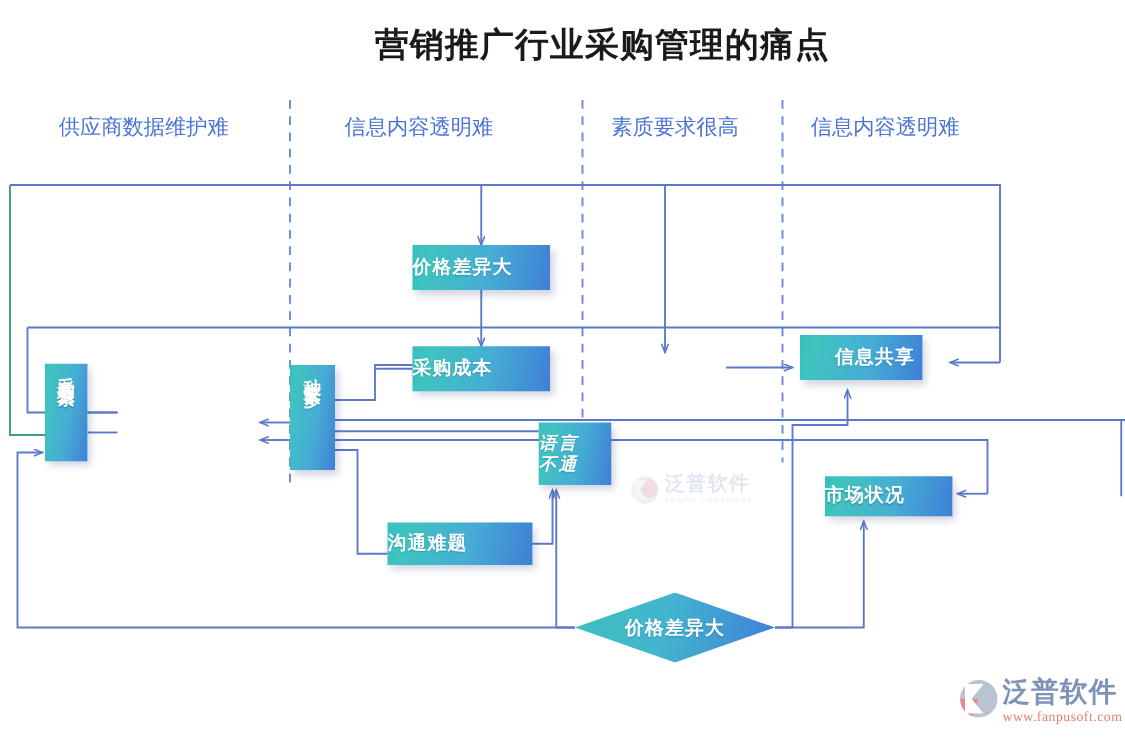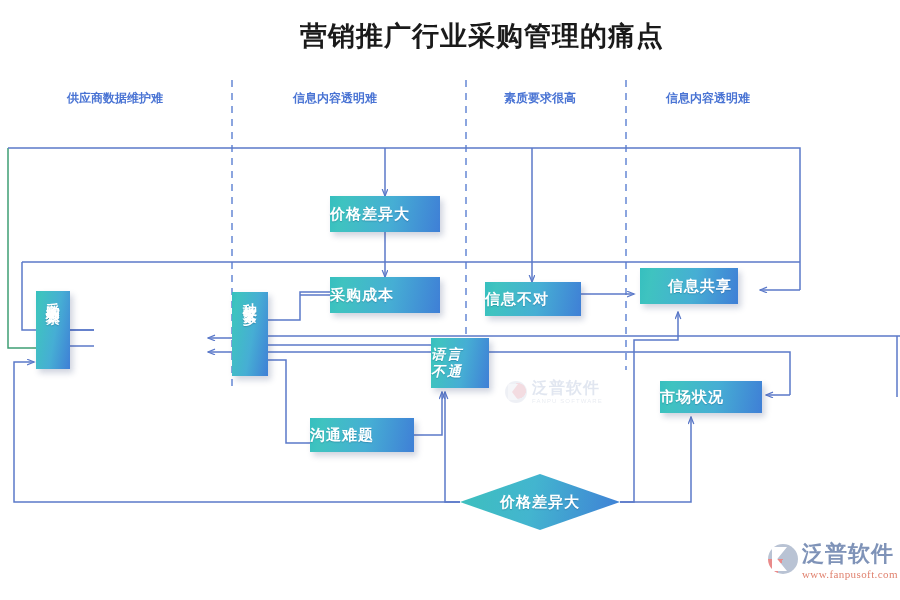--- a/index.html
+++ b/index.html
@@ -13,21 +13,21 @@
   .title{
     position:absolute;left:0;top:18px;width:900px;text-align:center;
     font-size:27px;font-weight:700;color:#1a1a1a;letter-spacing:1px;
     white-space:nowrap;
     padding-left:32px;
   }
 
   
   .colhead{
     position:absolute;top:90px;
-    font-size:12px;font-weight:700;color:#4a74d4;white-space:nowrap;
+    font-size:17px;font-weight:400;color:#4a74d4;white-space:nowrap;
     text-align:center;
   }
 
   
   .links{position:absolute;left:0;top:0;width:900px;height:600px;overflow:visible;pointer-events:none;}
 
   
   .node{
     position:absolute;box-sizing:border-box;
     display:flex;align-items:center;justify-content:flex-start;
@@ -163,43 +163,40 @@
   </svg>
 
   <div class="node" style="left:330px;top:196px;width:110px;height:36px;">
     <span>价格差异大</span>
   </div>
 
   <div class="node" style="left:330px;top:277px;width:110px;height:36px;">
     <span>采购成本</span>
   </div>
 
-  <div class="node" style="left:485px;top:282px;width:96px;height:34px;">
-    <span>信息不对</span>
-  </div>
 
   <div class="node" style="left:640px;top:268px;width:98px;height:36px;padding-left:28px;">
     <span>信息共享</span>
   </div>
 
   <div class="node vert" style="left:36px;top:291px;width:34px;height:78px;font-size:14px;">
     <span>采购频繁</span>
   </div>
 
 
   <div class="node vert" style="left:232px;top:292px;width:36px;height:84px;font-size:14px;">
     <span>种类繁多</span>
   </div>
 
   <div class="node two-line" style="left:431px;top:338px;width:58px;height:50px;font-size:14px;font-style:italic;">
     <span>语言
 不通</span>
   </div>
 
-  <div class="node" style="left:310px;top:418px;width:104px;height:34px;">
+  <div class="node" style="left:310px;top:418px;width:116px;height:34px;">
     <span>沟通难题</span>
   </div>
 
   <div class="node" style="left:660px;top:381px;width:102px;height:32px;">
     <span>市场状况</span>
   </div>
 
   <div class="diamond" style="left:460px;top:474px;width:160px;height:56px;">
     <span>价格差异大</span>
   </div>

